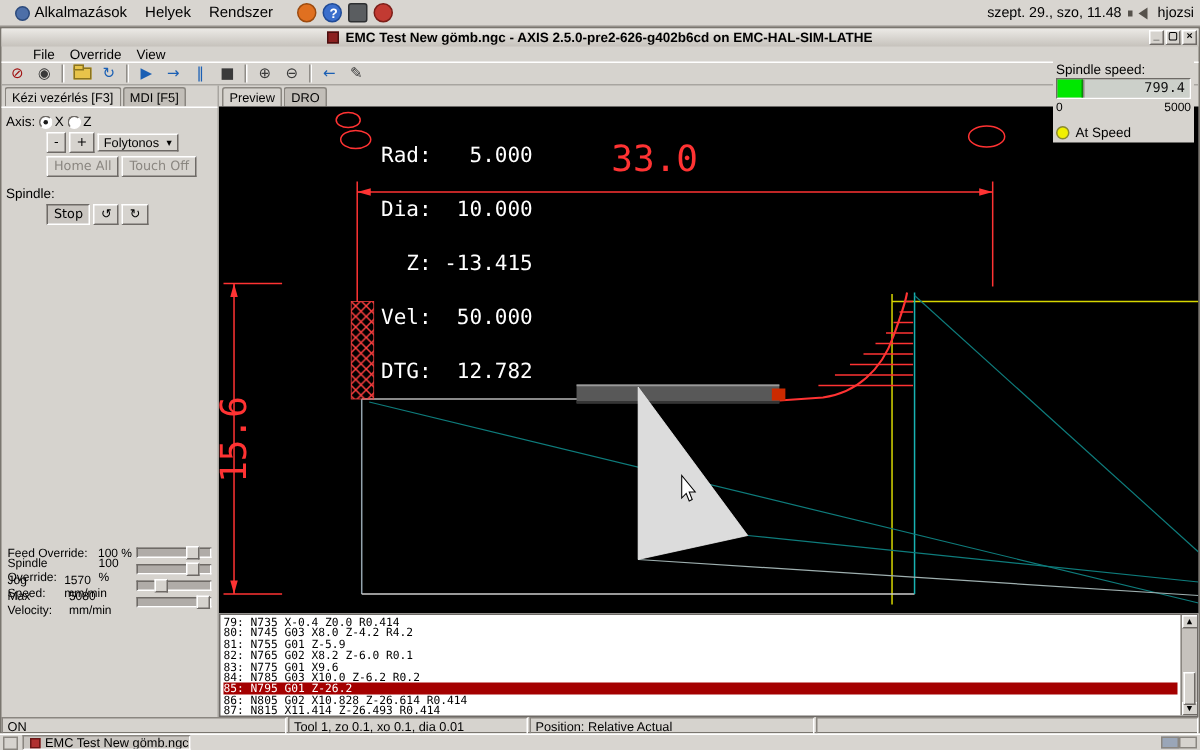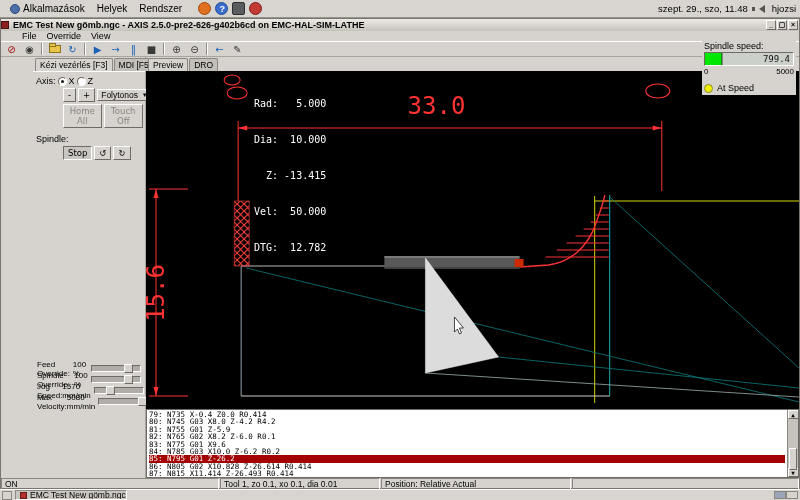--- a/index.html
+++ b/index.html
@@ -19,41 +19,41 @@
   .ic-terminal { background:#5a5d60; border:1px solid #2e3032; border-radius:2px; }
   .ic-package { background:#c23a32; border:1px solid #7c1e18; }
   .panel-right { margin-left:auto; display:flex; align-items:center; gap:7px; font-size:9.5px; }
   .speaker { width:0; height:0; border:4px solid transparent; border-right:6px solid #56524c; position:relative; }
   .speaker::before { content:""; position:absolute; left:-7px; top:-2px; width:3px; height:4px; background:#56524c; }
 
   
   #window { position:absolute; top:18px; left:0; width:800px; height:471px; background:#d6d3ce;
     border:1px solid #7a766f; display:flex; flex-direction:column; }
   .titlebar { height:12px; background:linear-gradient(#eceae6,#c6c2bc); display:flex; align-items:center;
-    justify-content:flex-start; position:relative; font-size:9px; font-weight:bold; flex:none; }
+    justify-content:center; position:relative; font-size:9px; font-weight:bold; flex:none; }
   .title-icon { width:8px; height:8px; background:#8c2020; border:1px solid #4a1010; margin-right:4px; }
   .win-controls { position:absolute; right:1px; top:1px; display:flex; gap:1px; }
   .win-btn { width:10px; height:10px; background:#d6d3ce; border:1px solid; border-color:#fff #6e6a66 #6e6a66 #fff;
     font-size:7px; line-height:8px; text-align:center; }
   .menubar { height:10px; display:flex; align-items:center; padding-left:16px; font-size:9px; flex:none; }
   .menubar span { padding:0 5px; }
   .toolbar { height:16px; display:flex; align-items:center; padding:0 2px; gap:1px;
     border-top:1px solid #fff; border-bottom:1px solid #a8a5a0; flex:none; }
   .tool-btn { width:17px; height:14px; display:flex; align-items:center; justify-content:center;
     font-size:10px; font-family:"DejaVu Sans", sans-serif; background:transparent; border:none; color:#333; }
   .tool-btn.red { color:#a01010; }
   .tool-btn.blue { color:#1a5fb4; }
   .tool-btn.dark { color:#3a3a3a; }
   .tb-sep { width:2px; height:12px; border-left:1px solid #908d88; border-right:1px solid #fff; margin:0 2px; }
   .folder-icon { width:12px; height:8px; background:#e8c44a; border:1px solid #8a7420; position:relative; }
   .folder-icon::before { content:""; position:absolute; top:-3px; left:-1px; width:5px; height:2px; background:#e8c44a; border:1px solid #8a7420; }
 
   
   .body-row { display:flex; height:421px; flex:none; }
-  .left-col { width:145px; display:flex; flex-direction:column; border-right:1px solid #a8a5a0; flex:none;padding-left:32px; }
+  .left-col { width:145px; display:flex; flex-direction:column; border-right:1px solid #a8a5a0; flex:none; }
   .tabbar { display:flex; height:14px; align-items:flex-end; padding-left:2px; gap:1px; flex:none; }
   .tab { font-size:8.5px; padding:1px 4px; background:#c2beb8; border:1px solid #8a8680; border-bottom:none;
     border-radius:2px 2px 0 0; white-space:nowrap; }
   .tab.active { background:#d6d3ce; }
   .panel-body { flex:none; height:338px; border-top:1px solid #fff; display:flex; flex-direction:column; padding:2px; }
   .left-empty { flex:1; }
   .row { display:flex; align-items:center; margin:2px 0 0 1px; gap:2px; font-size:9px; }
   .radio { width:9px; height:9px; border-radius:50%; background:#fff; border:1px solid; border-color:#6e6a66 #fff #fff #6e6a66; position:relative; }
   .radio.checked::after { content:""; position:absolute; inset:2px; background:#1a1a1a; border-radius:50%; }
   .sbtn { background:#d6d3ce; border:1px solid; border-color:#fff #6e6a66 #6e6a66 #fff; font-size:8.5px; padding:1px 4px; font-family:"DejaVu Sans", sans-serif; }
@@ -67,35 +67,35 @@
   .ovr .val { margin-left:auto; }
   .slider { width:50px; height:7px; margin-left:3px; position:relative; background:#b0aca8;
     border:1px solid; border-color:#6e6a66 #fff #fff #6e6a66; flex:none; }
   .thumb { position:absolute; top:-2px; width:9px; height:9px; background:#d6d3ce;
     border:1px solid; border-color:#fff #6e6a66 #6e6a66 #fff; }
 
   .right-col { flex:1; display:flex; flex-direction:column; position:relative; }
   .preview-area { height:338px; background:#000; position:relative; flex:none; overflow:hidden; }
   .preview-area svg { position:absolute; inset:0; width:100%; height:100%; }
   .dro-overlay { position:absolute; left:108px; top:3px; color:#fff;
-    font-family:"DejaVu Sans Mono", monospace; font-size:10px; line-height:12px; white-space:pre; }
+    font-family:"DejaVu Sans Mono", monospace; font-size:14px; line-height:12px; white-space:pre; }
 
   .gcode-area { height:69px; background:#fff; border:1px solid #6e6a66; position:relative;
     font-family:"DejaVu Sans Mono", monospace; font-size:7.5px; line-height:7.4px; padding:1px 13px 0 2px; overflow:hidden; flex:none; }
   .gcode-line { white-space:pre; height:7.4px; }
   .gcode-line.active { background:#a40000; color:#fff; }
   .gcode-scroll { position:absolute; right:0; top:0; bottom:0; width:11px; background:#c6c2bd; border-left:1px solid #8a8680;
     display:flex; flex-direction:column; align-items:center; font-size:6px; }
   .gs-btn { width:11px; height:9px; background:#d6d3ce; border:1px solid; border-color:#fff #6e6a66 #6e6a66 #fff; text-align:center; line-height:7px; }
   .gs-thumb { position:absolute; left:1px; right:1px; top:38px; height:22px; background:#d6d3ce;
     border:1px solid; border-color:#fff #6e6a66 #6e6a66 #fff; }
 
   .statusbar { height:12px; display:flex; align-items:stretch; flex:none; font-size:8.5px; }
   .sseg { border:1px solid; border-color:#8a8680 #fff #fff #8a8680; padding:0 3px; display:flex; align-items:center; margin-right:1px; }
-  .sseg.s1 { width:218px; } .sseg.s2 { width:160px; } .sseg.s3 { width:190px; } .sseg.s4 { flex:1; margin-right:0; }
+  .sseg.s1 { width:190px; } .sseg.s2 { width:160px; } .sseg.s3 { width:190px; } .sseg.s4 { flex:1; margin-right:0; }
 
   
   .spindle-panel { position:absolute; top:21px; right:3px; width:94px; background:#d6d3ce; padding:1px 2px 2px 2px; z-index:5; }
   .sp-label { font-size:9px; margin-bottom:1px; }
   .sp-bar { display:flex; height:14px; border:1px solid; border-color:#6e6a66 #fff #fff #6e6a66; background:#c8c4c0; }
   .sp-fill { width:17px; background:#00e800; border-right:1px solid #0a8a0a; flex:none; }
   .sp-value { flex:1; background:#ccd0ca; font-size:9px; font-family:"DejaVu Sans Mono", monospace;
     display:flex; align-items:center; justify-content:flex-end; padding-right:3px; color:#111; border-left:1px solid #8a8680; }
   .sp-scale { display:flex; justify-content:space-between; font-size:8px; margin-top:1px; }
   .sp-atspeed { margin-top:7px; display:flex; align-items:center; gap:4px; font-size:9px; }

